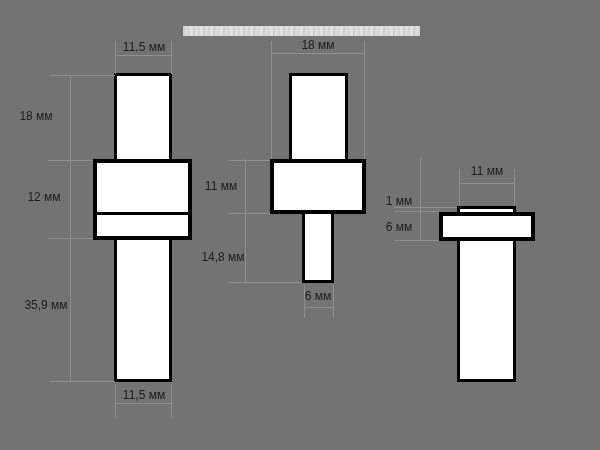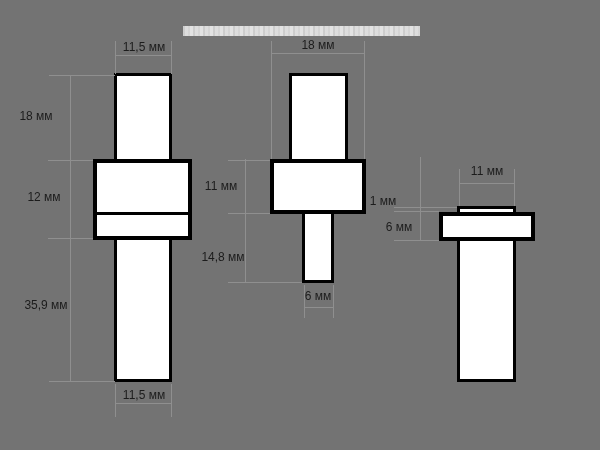--- a/index.html
+++ b/index.html
@@ -84,16 +84,16 @@
 
   <div class="dlv" style="left:459px;top:169px;height:37px"></div>
   <div class="dlv" style="left:514px;top:169px;height:37px"></div>
   <div class="dlh" style="left:459px;top:183px;width:56px"></div>
   <div class="lbl" style="left:487px;top:171px">11 мм</div>
 
   <div class="dlv" style="left:420px;top:157px;height:84px"></div>
   <div class="dlh" style="left:394px;top:207px;width:63px"></div>
   <div class="dlh" style="left:394px;top:211px;width:45px"></div>
   <div class="dlh" style="left:394px;top:240px;width:45px"></div>
-  <div class="lbl" style="left:383px;top:201px">1 мм</div>
+  <div class="lbl" style="left:399px;top:201px">1 мм</div>
   <div class="lbl" style="left:399px;top:227px">6 мм</div>
 
 </div>
 
 </body></html>

